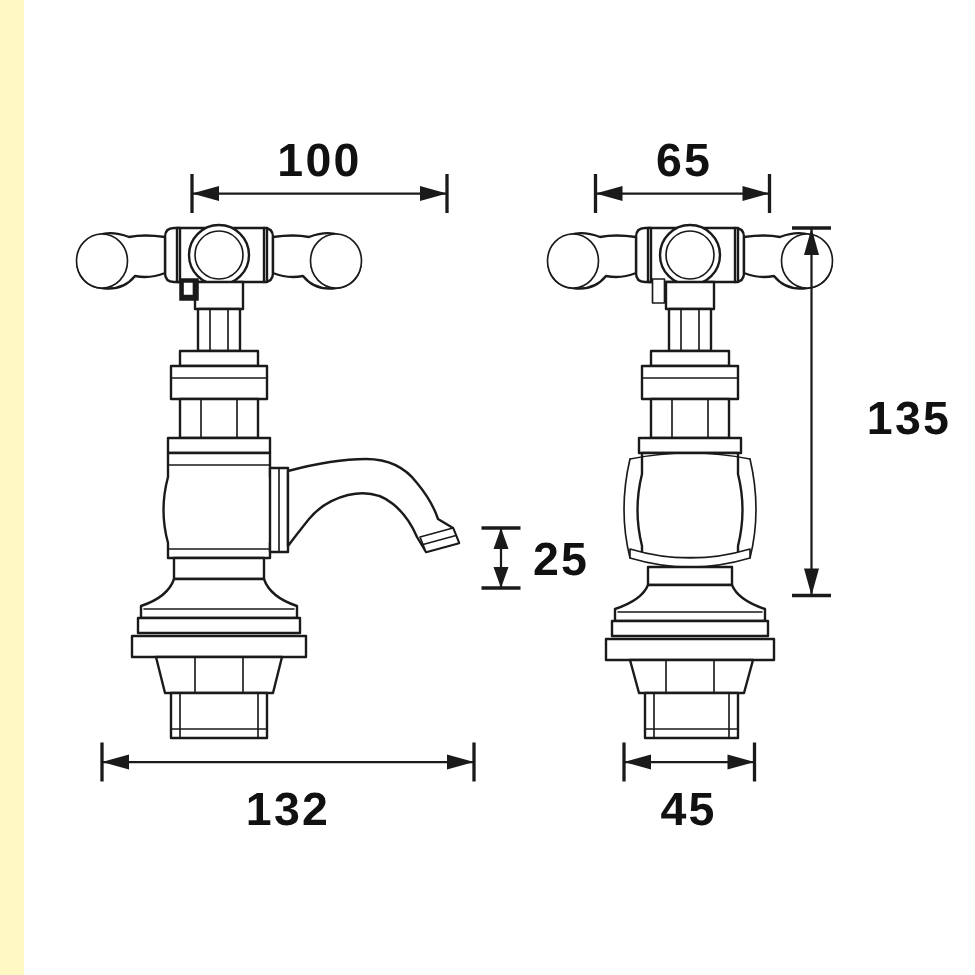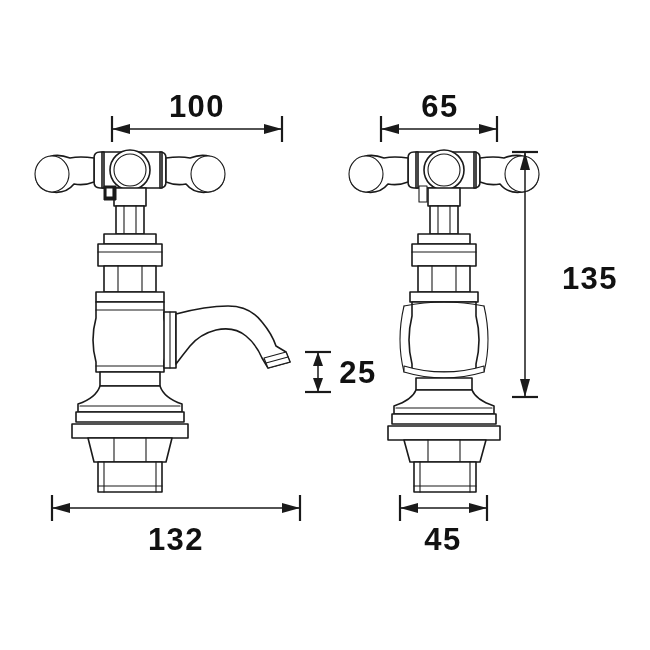--- a/index.html
+++ b/index.html
@@ -10,21 +10,22 @@
   body {
     width: 650px;
     height: 650px;
     overflow: hidden;
     font-family: "Liberation Sans", sans-serif;
   }
   #drawing-sheet {
     position: relative;
     width: 542px;
     height: 650px;
-    background: #0ea5e9;
+    background: #fef9c3;
+    padding-left: 16px;
   }
   #tap-drawing-svg {
     display: block;
     width: 650px;
     height: 650px;
   }
   .part-line-thin {
     fill: none;
     stroke: #1a1a1a;
     stroke-width: 1.1;

